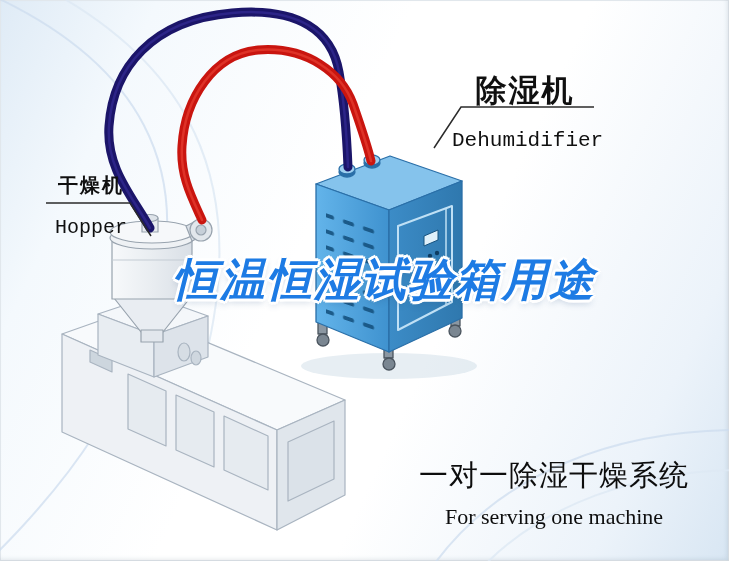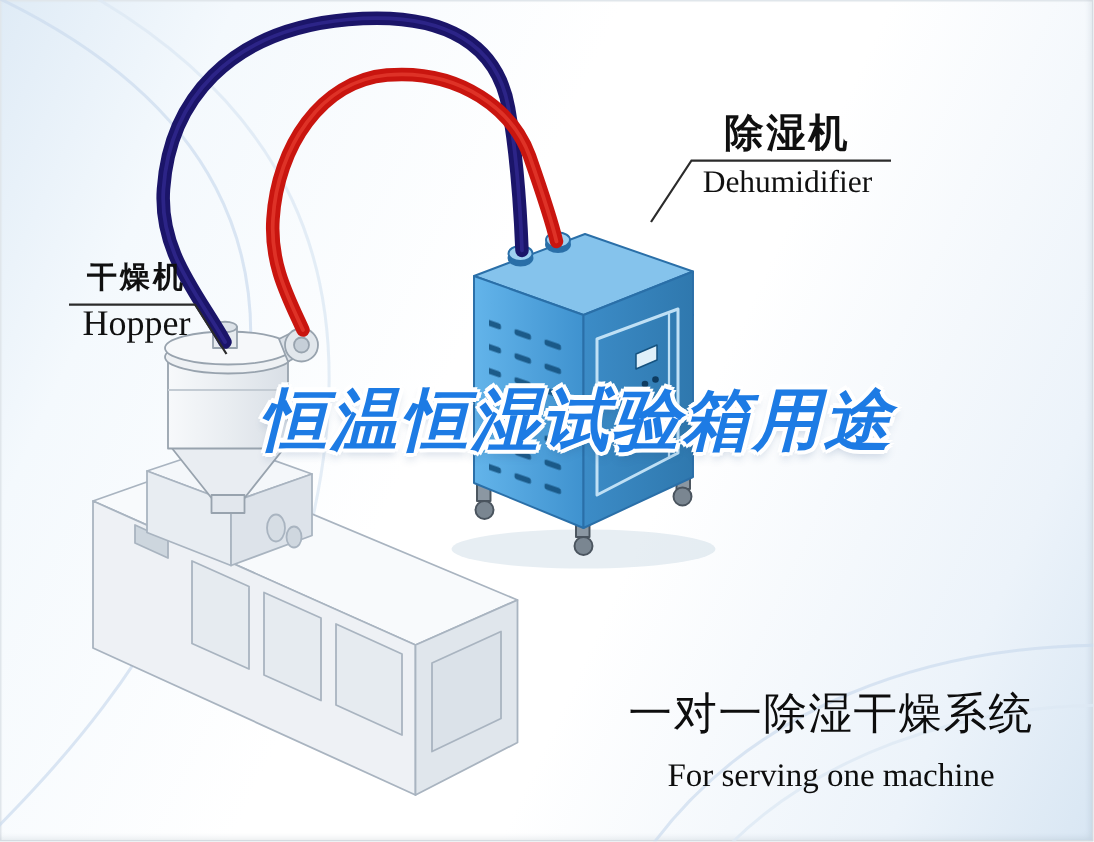--- a/index.html
+++ b/index.html
@@ -6,26 +6,26 @@
   .canvas{
     position:relative;
     width:729px;height:561px;
     overflow:hidden;
     font-family:"Liberation Sans",sans-serif;
     background:linear-gradient(115deg,#dfebf6 0%,#f4f9fd 16%,#ffffff 42%,#ffffff 60%,#ecf3fa 86%,#d8e6f3 100%);
     box-shadow:inset -2px -2px 4px rgba(60,80,100,.12), inset 0 0 0 1px #e4e9ee;
   }
   .scene-svg{position:absolute;left:0;top:0;}
   .floating-label{position:absolute;text-align:center;color:#101010;}
-  .cn-label{font-weight:bold;font-size:26px;letter-spacing:2px;line-height:1.1;}
-  .en-label{font-family:Liberation Serif, serif;font-size:21px;line-height:1.1;margin-top:7px;}
+  .cn-label{font-weight:bold;font-size:31px;letter-spacing:2px;line-height:1.1;}
+  .en-label{font-family:Liberation Mono, monospace;font-size:21px;line-height:1.1;margin-top:21px;}
   .dehum-label{left:452px;top:74px;width:146px;}
   .hopper-label{left:42px;top:174px;width:98px;}
   .hopper-label .cn-label{font-size:20px;}
-  .hopper-label .en-label{font-size:24px;}
+  .hopper-label .en-label{font-size:20px;}
   .title-overlay{
     position:absolute;left:50%;top:250px;transform:translateX(-50%);
     white-space:nowrap;
     font-size:45px;font-weight:bold;font-style:italic;
     letter-spacing:2px;
     color:#1d7be4;
     text-shadow:
       -3px 0 0 #fff,3px 0 0 #fff,0 -3px 0 #fff,0 3px 0 #fff,
       -2px -2px 0 #fff,2px -2px 0 #fff,-2px 2px 0 #fff,2px 2px 0 #fff,
       0 4px 6px rgba(40,80,130,.25);

